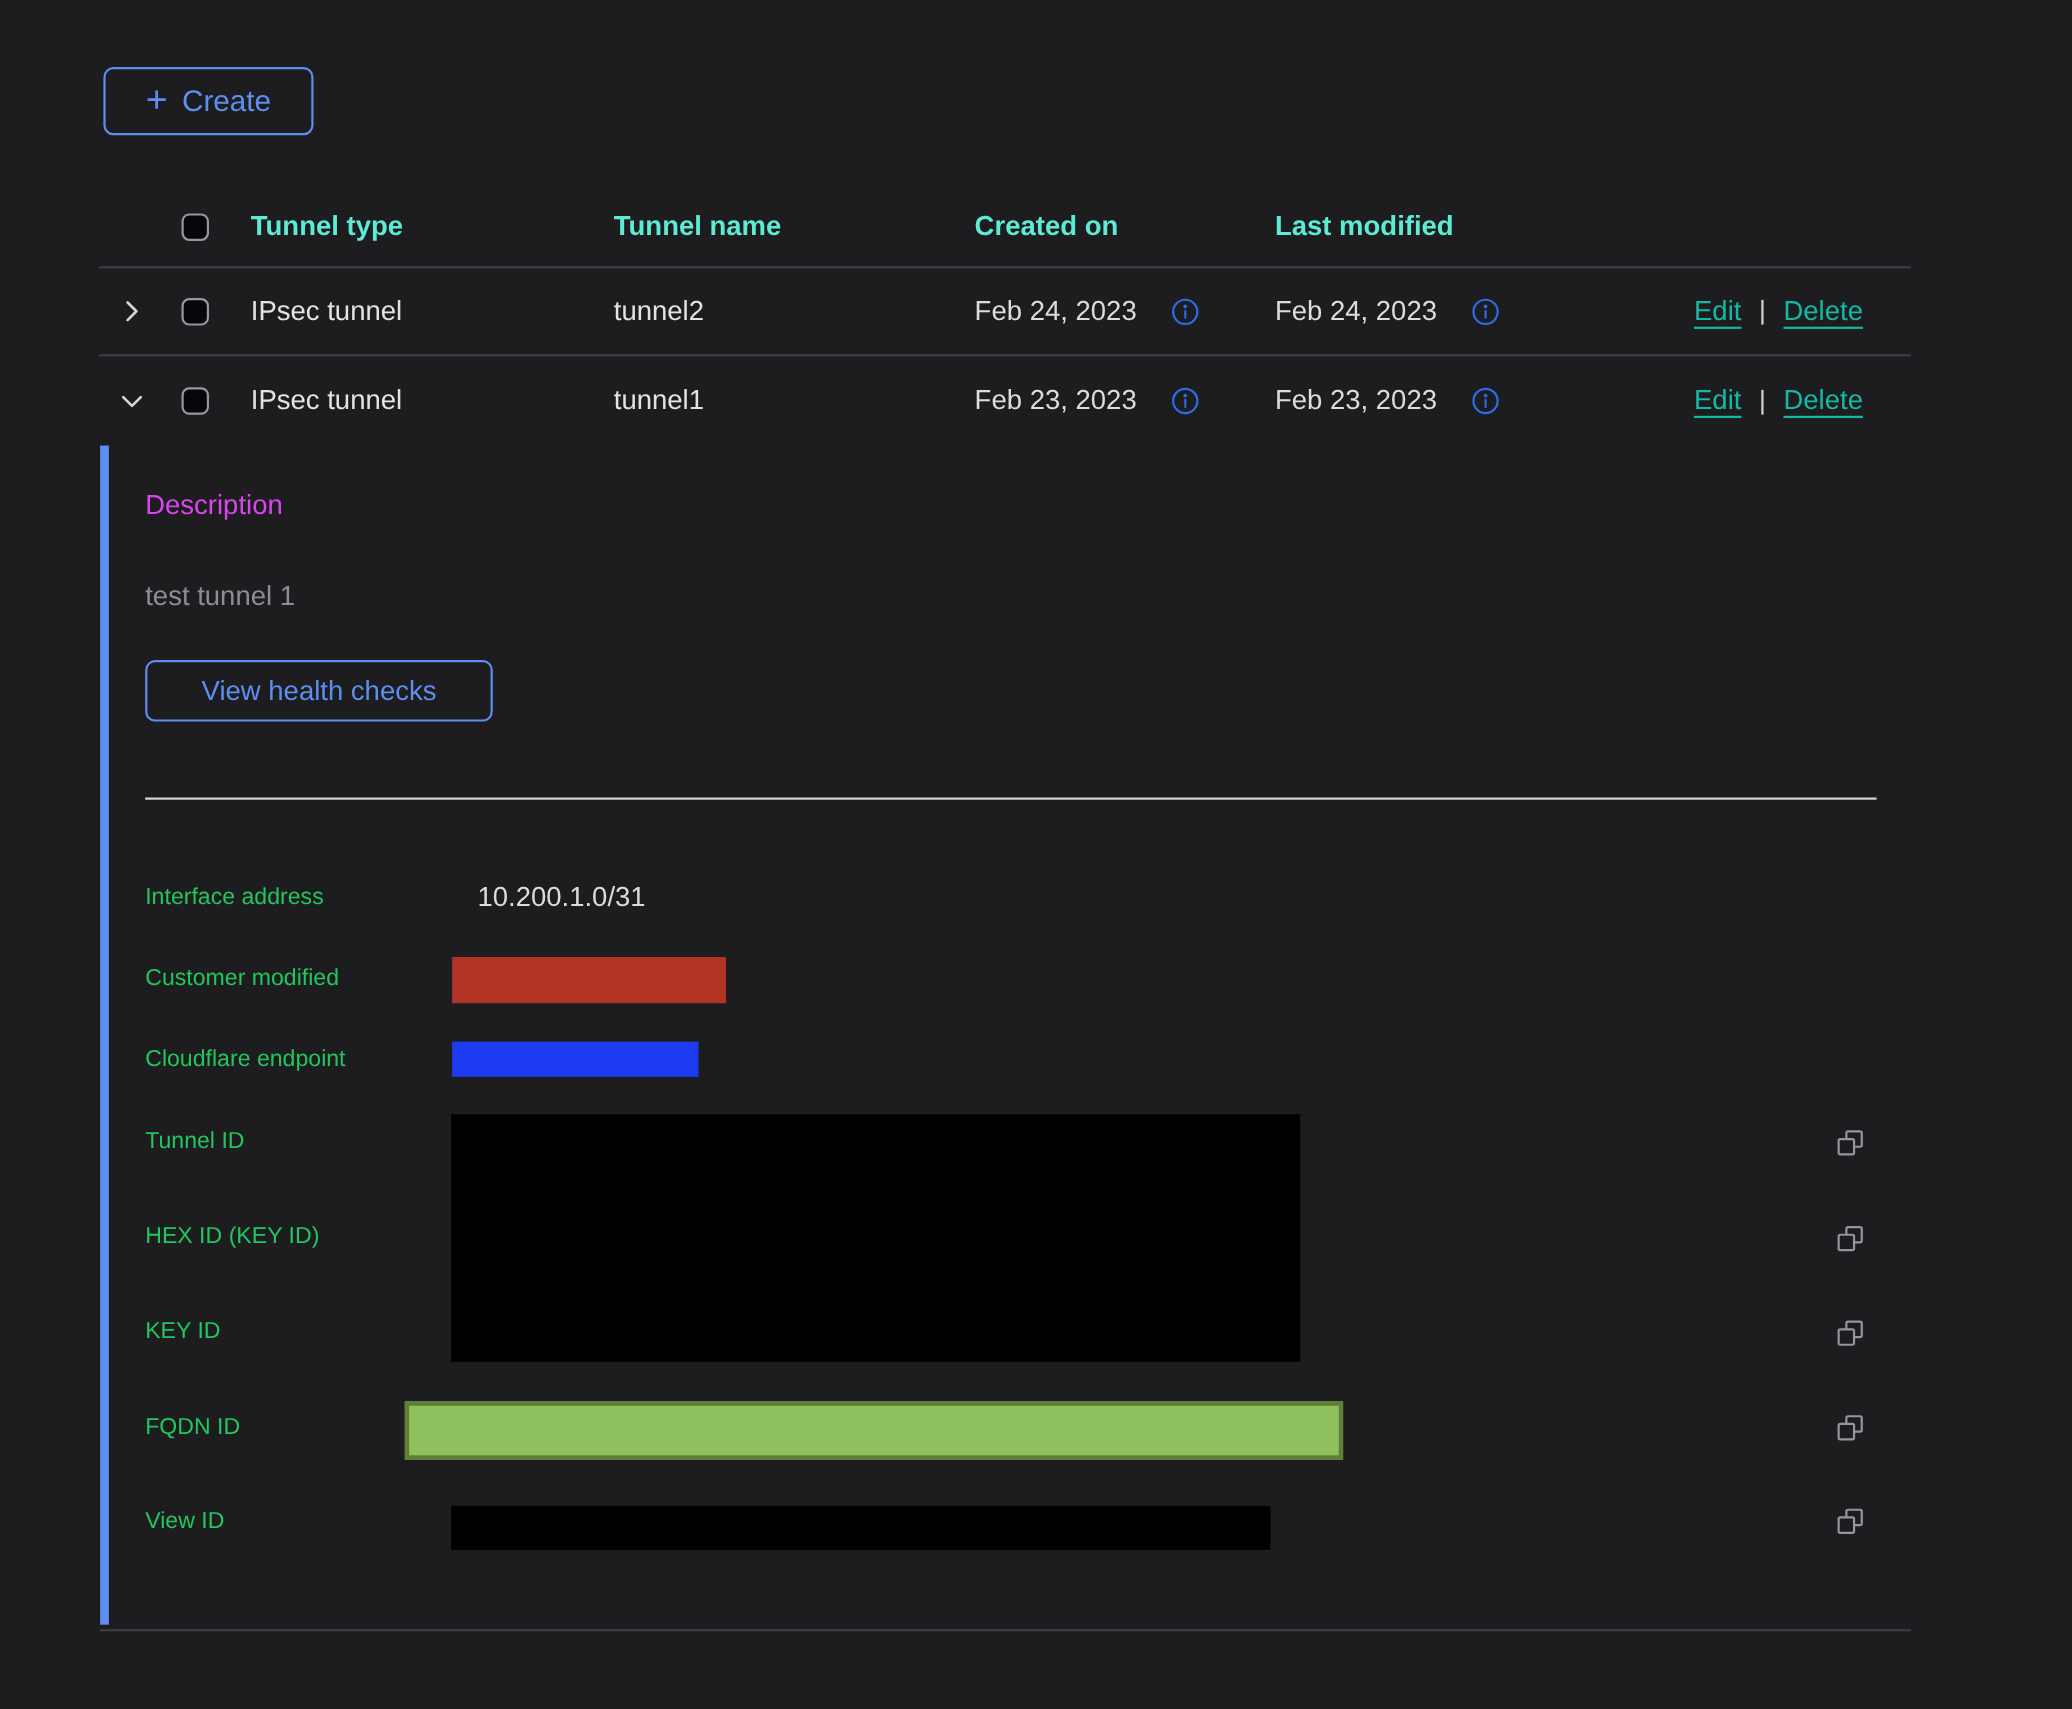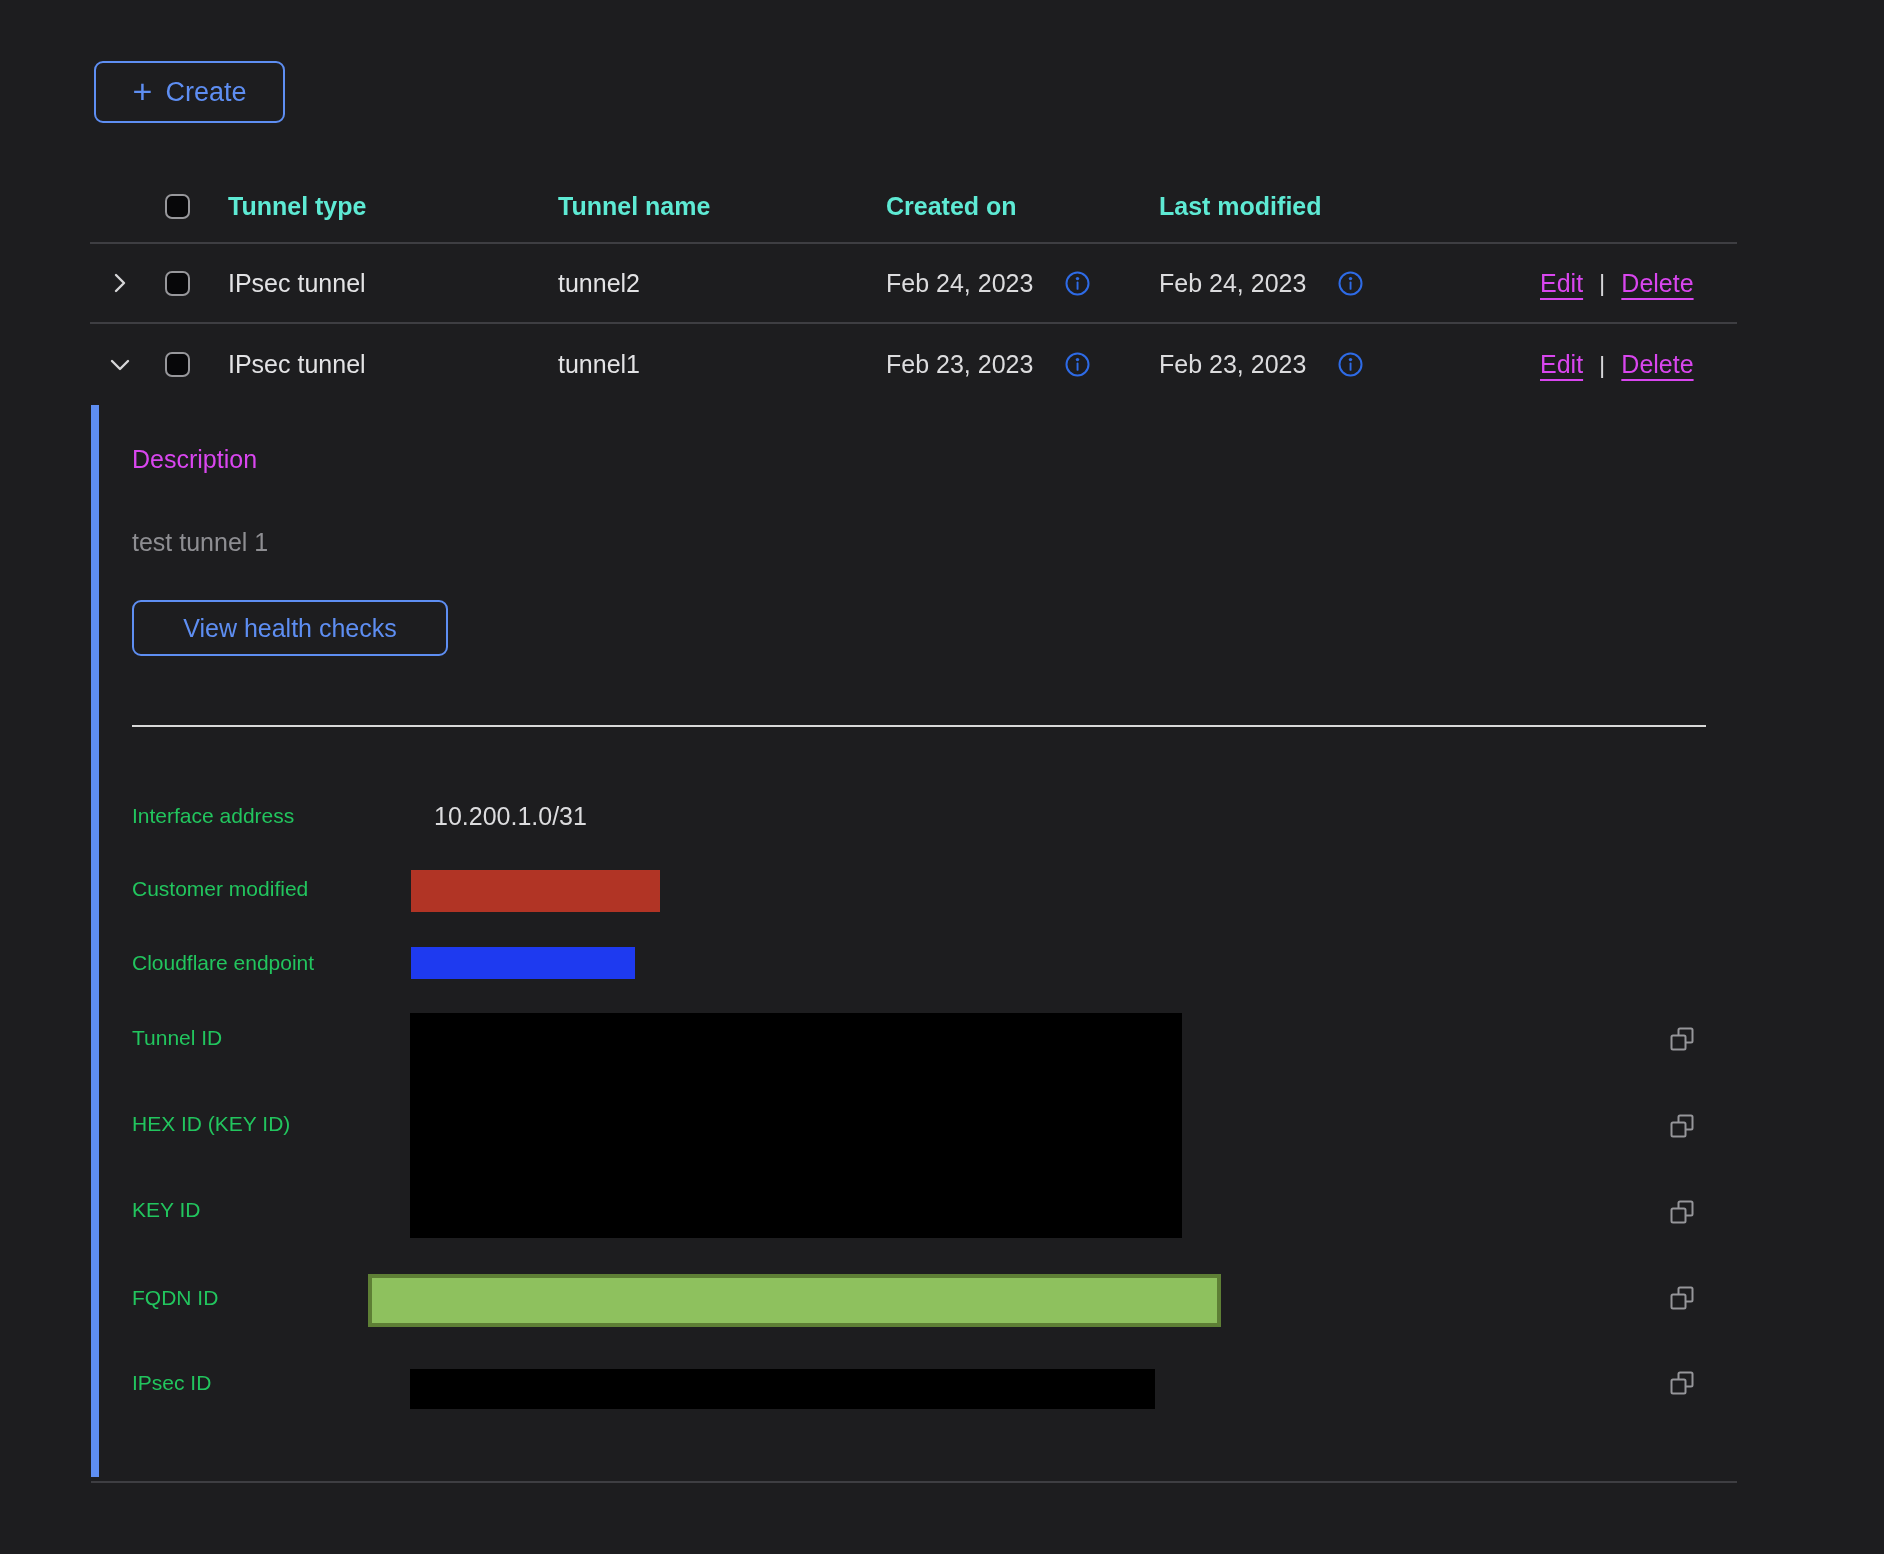--- a/index.html
+++ b/index.html
@@ -37,21 +37,21 @@
   .cell-exp { padding-left:15px; display:flex; align-items:center; }
   .expander { background:none; border:none; padding:2px; cursor:pointer; display:flex; }
   .checkbox {
     width:25px; height:25px; border:2px solid #97979b; border-radius:7px;
     background:#070709; cursor:pointer;
   }
   .cell-date { display:flex; align-items:center; gap:31px; color:#dcdcde; }
   .info-btn { background:none; border:none; padding:0; cursor:pointer; display:flex; }
   .cell-actions { display:flex; align-items:center; gap:16px; }
   .link {
-    color:#d946ef; text-decoration:underline; text-underline-offset:6px;
+    color:#14b8a6; text-decoration:underline; text-underline-offset:6px;
     text-decoration-thickness:2px; cursor:pointer; background:none; border:none;
     font-size:25px; font-family:inherit; padding:0;
   }
   .pipe { color:#d5d5d8; font-size:24px; }
 
   
   .panel-border-left { left:91px; top:405px; width:8px; height:1072px; }
   .panel-border-bottom { left:91px; top:1481px; width:1646px; height:2px; background:#3e3e42; }
   .panel { left:91px; top:405px; width:1646px; height:1076px; }
   .panel .label { position:absolute; left:41px; height:32px; line-height:32px; font-size:21px; color:#22c55e; white-space:nowrap; }
@@ -185,21 +185,21 @@
   <div class="redaction" style="left: 320px; top: 542px; width: 224px; height: 32px; background: rgb(30, 58, 240);"></div>
 
   <div class="label" style="top:617px">Tunnel ID</div>
   <div class="label" style="top:703px">HEX ID (KEY ID)</div>
   <div class="label" style="top:789px">KEY ID</div>
   <div class="redaction" style="left: 319px; top: 608px; width: 772px; height: 225px; background: rgb(0, 0, 0);"></div>
 
   <div class="label" style="top:877px">FQDN ID</div>
   <div class="redaction" style="left: 277px; top: 869px; width: 853px; height: 53px; border: 4px solid rgb(94, 127, 53); background: rgb(142, 193, 94);"></div>
 
-  <div class="label" style="top:962px">IPsec ID</div>
+  <div class="label" style="top:962px">View ID</div>
   <div class="redaction" style="left: 319px; top: 964px; width: 745px; height: 40px; background: rgb(0, 0, 0);"></div>
 
   <button class="copy-btn" style="left:1576px; top:619px;">
     <svg width="30" height="30" viewBox="0 0 30 30">
       <rect x="11.5" y="4.5" width="14" height="14" rx="1.5" fill="none" stroke="#96969a" stroke-width="2"></rect>
       <rect x="4.5" y="11.5" width="14" height="14" rx="1.5" fill="#1d1d1f" stroke="#96969a" stroke-width="2"></rect>
     </svg>
   </button>
   <button class="copy-btn" style="left:1576px; top:706px;">
     <svg width="30" height="30" viewBox="0 0 30 30">

